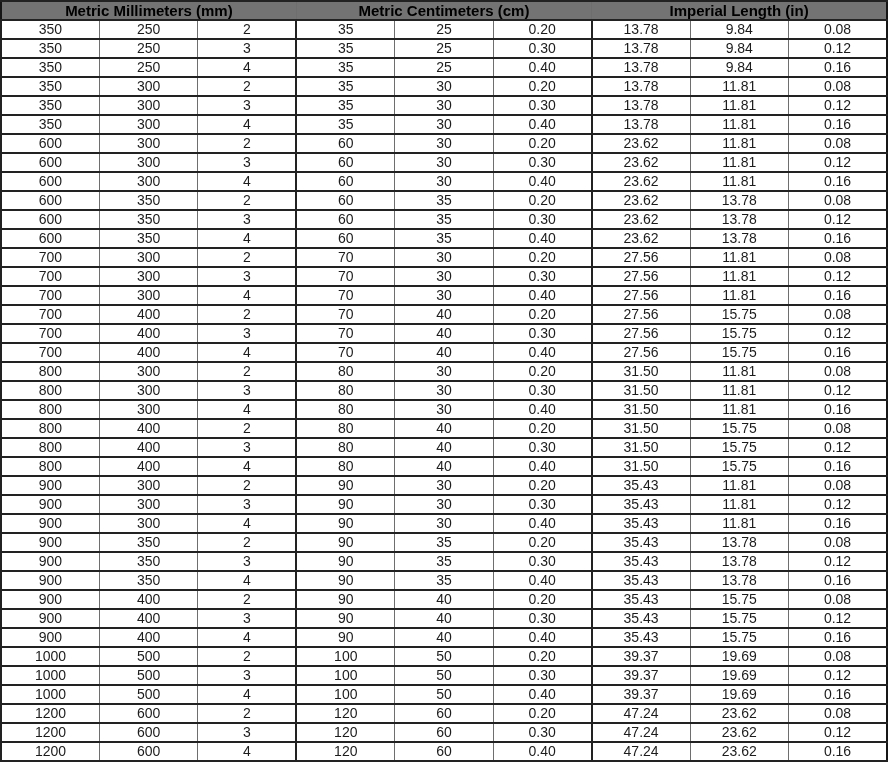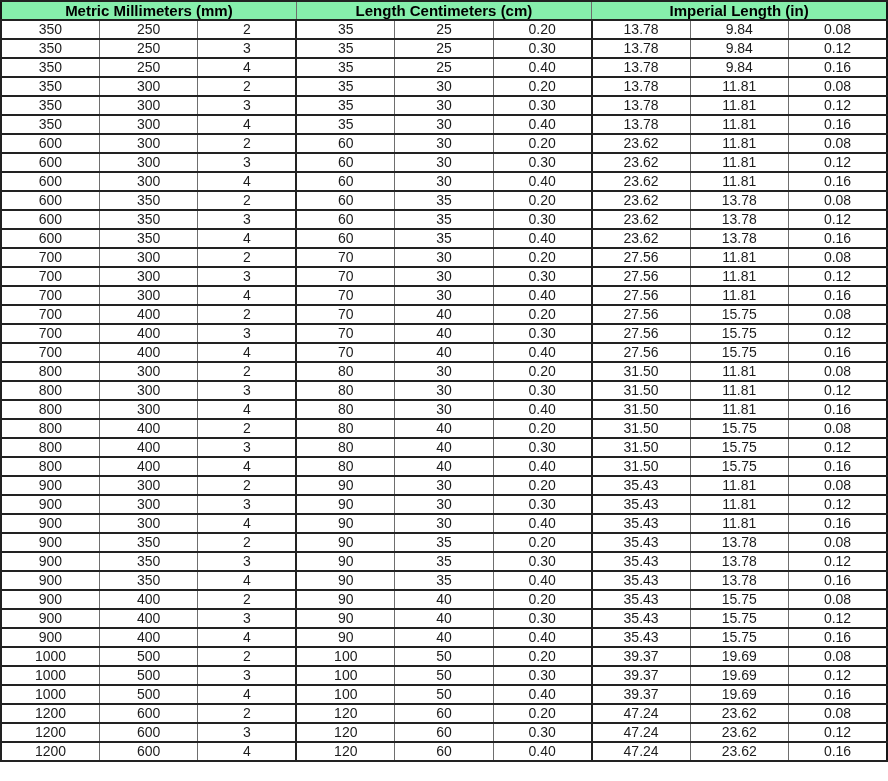--- a/index.html
+++ b/index.html
@@ -33,21 +33,21 @@
     border-bottom: 2px solid #222222;
     overflow: hidden;
     white-space: nowrap;
   }
   
   td:nth-child(3n+1),
   tr.col-header-row th:nth-child(3n+1) {
     border-left: 2px solid #222222;
   }
   thead th {
-    background: #86efac;
+    background: #737373;
     margin-top: 40px;
   }
   .group-title {
     font-weight: bold;
     font-size: 15px;
     color: #000000;
   }
   .col-header {
     font-weight: normal;
     font-size: 15px;
@@ -57,21 +57,21 @@
     background: #ffffff;
   }
 </style>
 </head>
 <body>
 
 <table>
   <thead>
     <tr>
       <th class="group-title" colspan="3">Metric Millimeters (mm)</th>
-      <th class="group-title" colspan="3">Length Centimeters (cm)</th>
+      <th class="group-title" colspan="3">Metric Centimeters (cm)</th>
       <th class="group-title" colspan="3">Imperial Length (in)</th>
     </tr>
   </thead>
   <tbody>
       <tr>
         <td>350</td>
         <td>250</td>
         <td>2</td>
         <td>35</td>
         <td>25</td>

